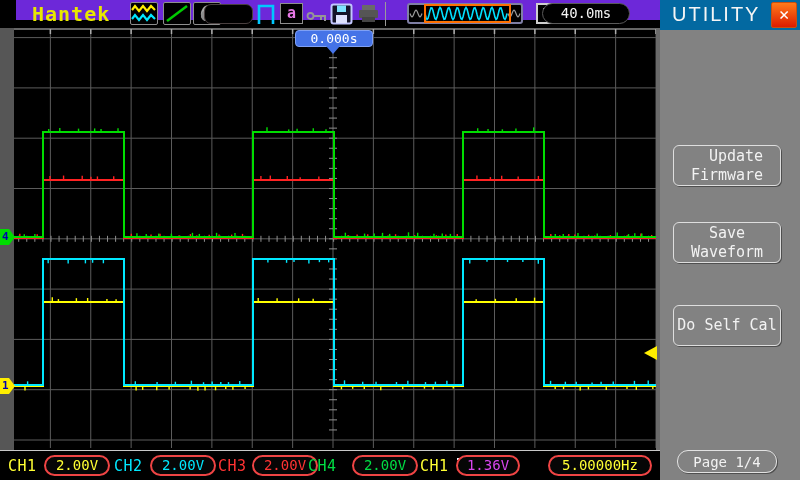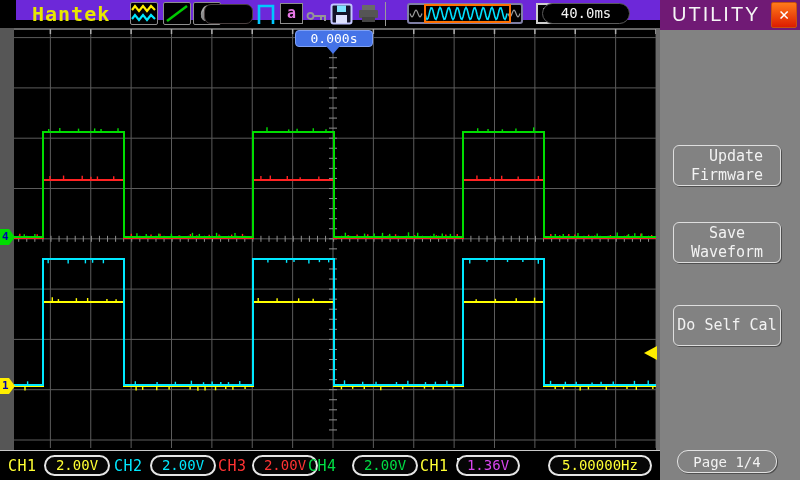--- a/index.html
+++ b/index.html
@@ -22,21 +22,21 @@
            border:2px solid #7f7fa5;border-radius:3px;box-sizing:border-box;}
   .pwin{position:absolute;left:15px;top:-1px;width:87px;height:19px;border:2px solid #ff7000;
         box-sizing:border-box;}
   .wbox{position:absolute;left:520px;top:3px;width:23px;height:21px;background:#000;
         border:2px solid #cfcfcf;box-sizing:border-box;color:#fff;font-weight:bold;
         font-size:14px;text-align:center;line-height:17px;}
   .tpill{position:absolute;left:526px;top:3px;width:88px;height:21px;background:#000;
          border:1px solid #5a5a5a;border-radius:11px;box-sizing:border-box;color:#f5f5f5;
          font-size:14px;text-align:center;line-height:19px;}
   
-  .side-head{position:absolute;left:660px;top:0;width:140px;height:30px;background:#701a75;}
+  .side-head{position:absolute;left:660px;top:0;width:140px;height:30px;background:#0369a1;}
   .side-title{position:absolute;left:12px;top:3px;font-size:20px;color:#f5f5f5;
               letter-spacing:2px;font-family:"Liberation Sans",sans-serif;}
   .close-btn{position:absolute;right:3px;top:2px;width:26px;height:26px;border-radius:2px;
              background:linear-gradient(180deg,#ff7a1a,#dd1c00);border:1px solid #c85010;
              box-sizing:border-box;color:#fff;font-weight:bold;font-size:17px;
              text-align:center;line-height:23px;cursor:pointer;}
   .sidebar{position:absolute;left:660px;top:30px;width:140px;height:450px;background:#828282;}
   .sbtn{position:absolute;left:13px;width:108px;height:41px;border:1px solid #dedede;
         border-radius:6px;box-shadow:1px 1px 0 #4f4f4f;color:#f2f2f2;font-size:15px;
         display:flex;align-items:center;justify-content:center;text-align:center;
@@ -61,21 +61,21 @@
              font-weight:bold;text-align:left;line-height:16px;padding-left:2px;
              box-sizing:border-box;cursor:grab;
              clip-path:polygon(0 0,60% 0,100% 50%,60% 100%,0 100%);}
   .trig-arrow{position:absolute;left:644px;width:0;height:0;cursor:grab;
               border-top:7px solid transparent;border-bottom:7px solid transparent;
               border-right:13px solid #ffee00;}
   
   .bottombar{position:absolute;left:0;top:450px;width:660px;height:30px;background:#000;
              border-top:1px solid #c8c8c8;box-sizing:border-box;}
   .blabel{position:absolute;top:6px;font-size:15px;letter-spacing:0.5px;}
-  .bpill{position:absolute;top:4px;height:21px;background:#060606;border:2px solid #e5e5e5;
+  .bpill{position:absolute;top:4px;height:21px;background:#060606;border:2px solid #ef4444;
          border-radius:12px;box-sizing:border-box;font-size:14px;text-align:center;
          line-height:17px;}
 </style>
 </head>
 <body>
 
 <div class="screen">
 
   <div class="toolbar">
     <span class="logo">Hantek</span>

